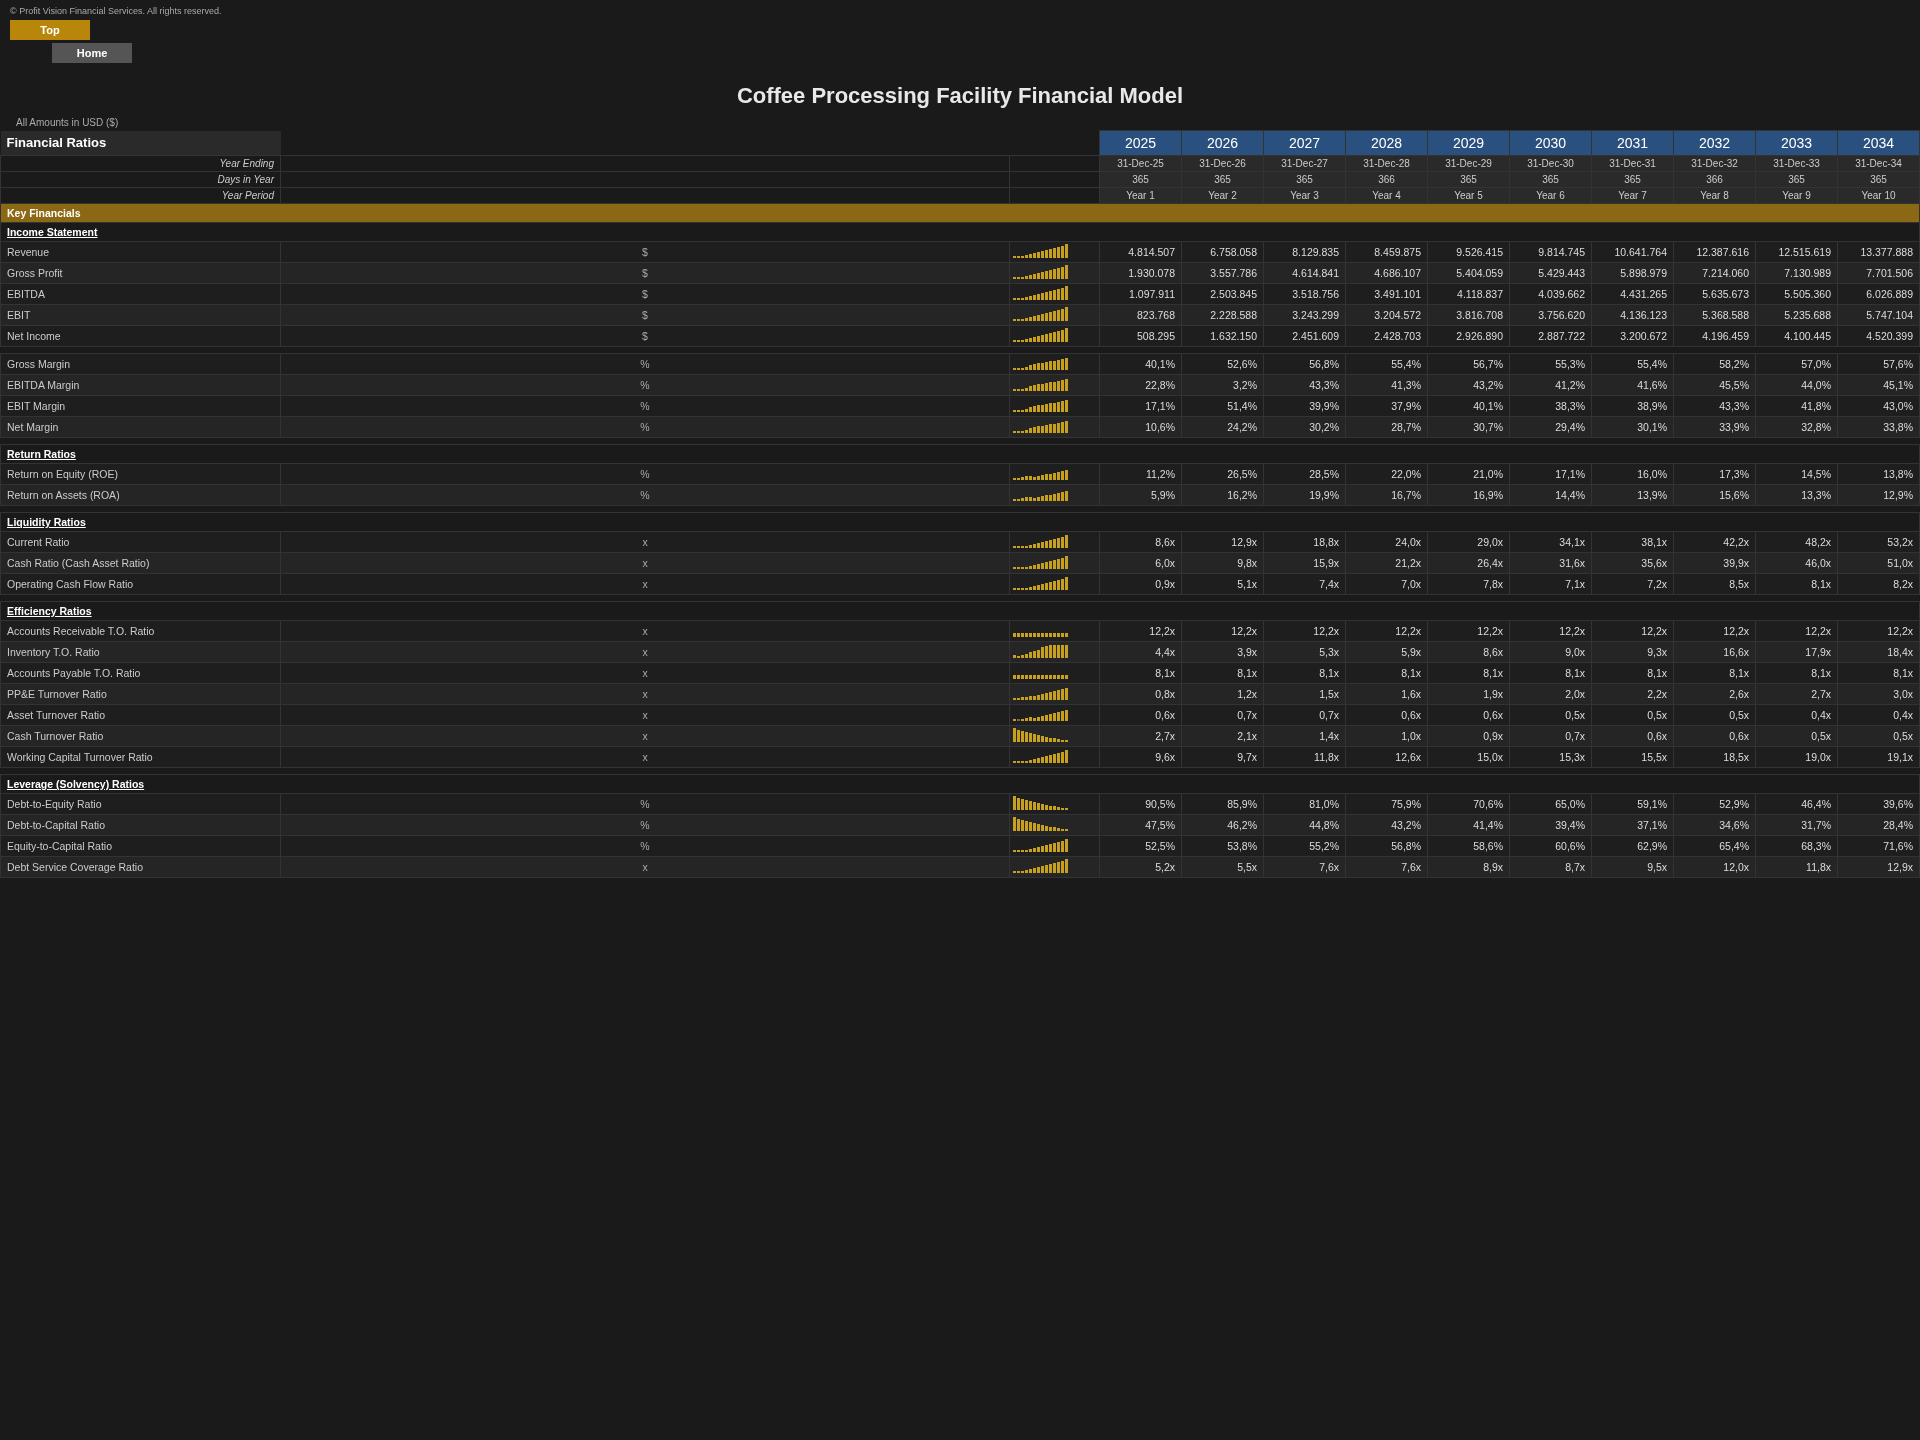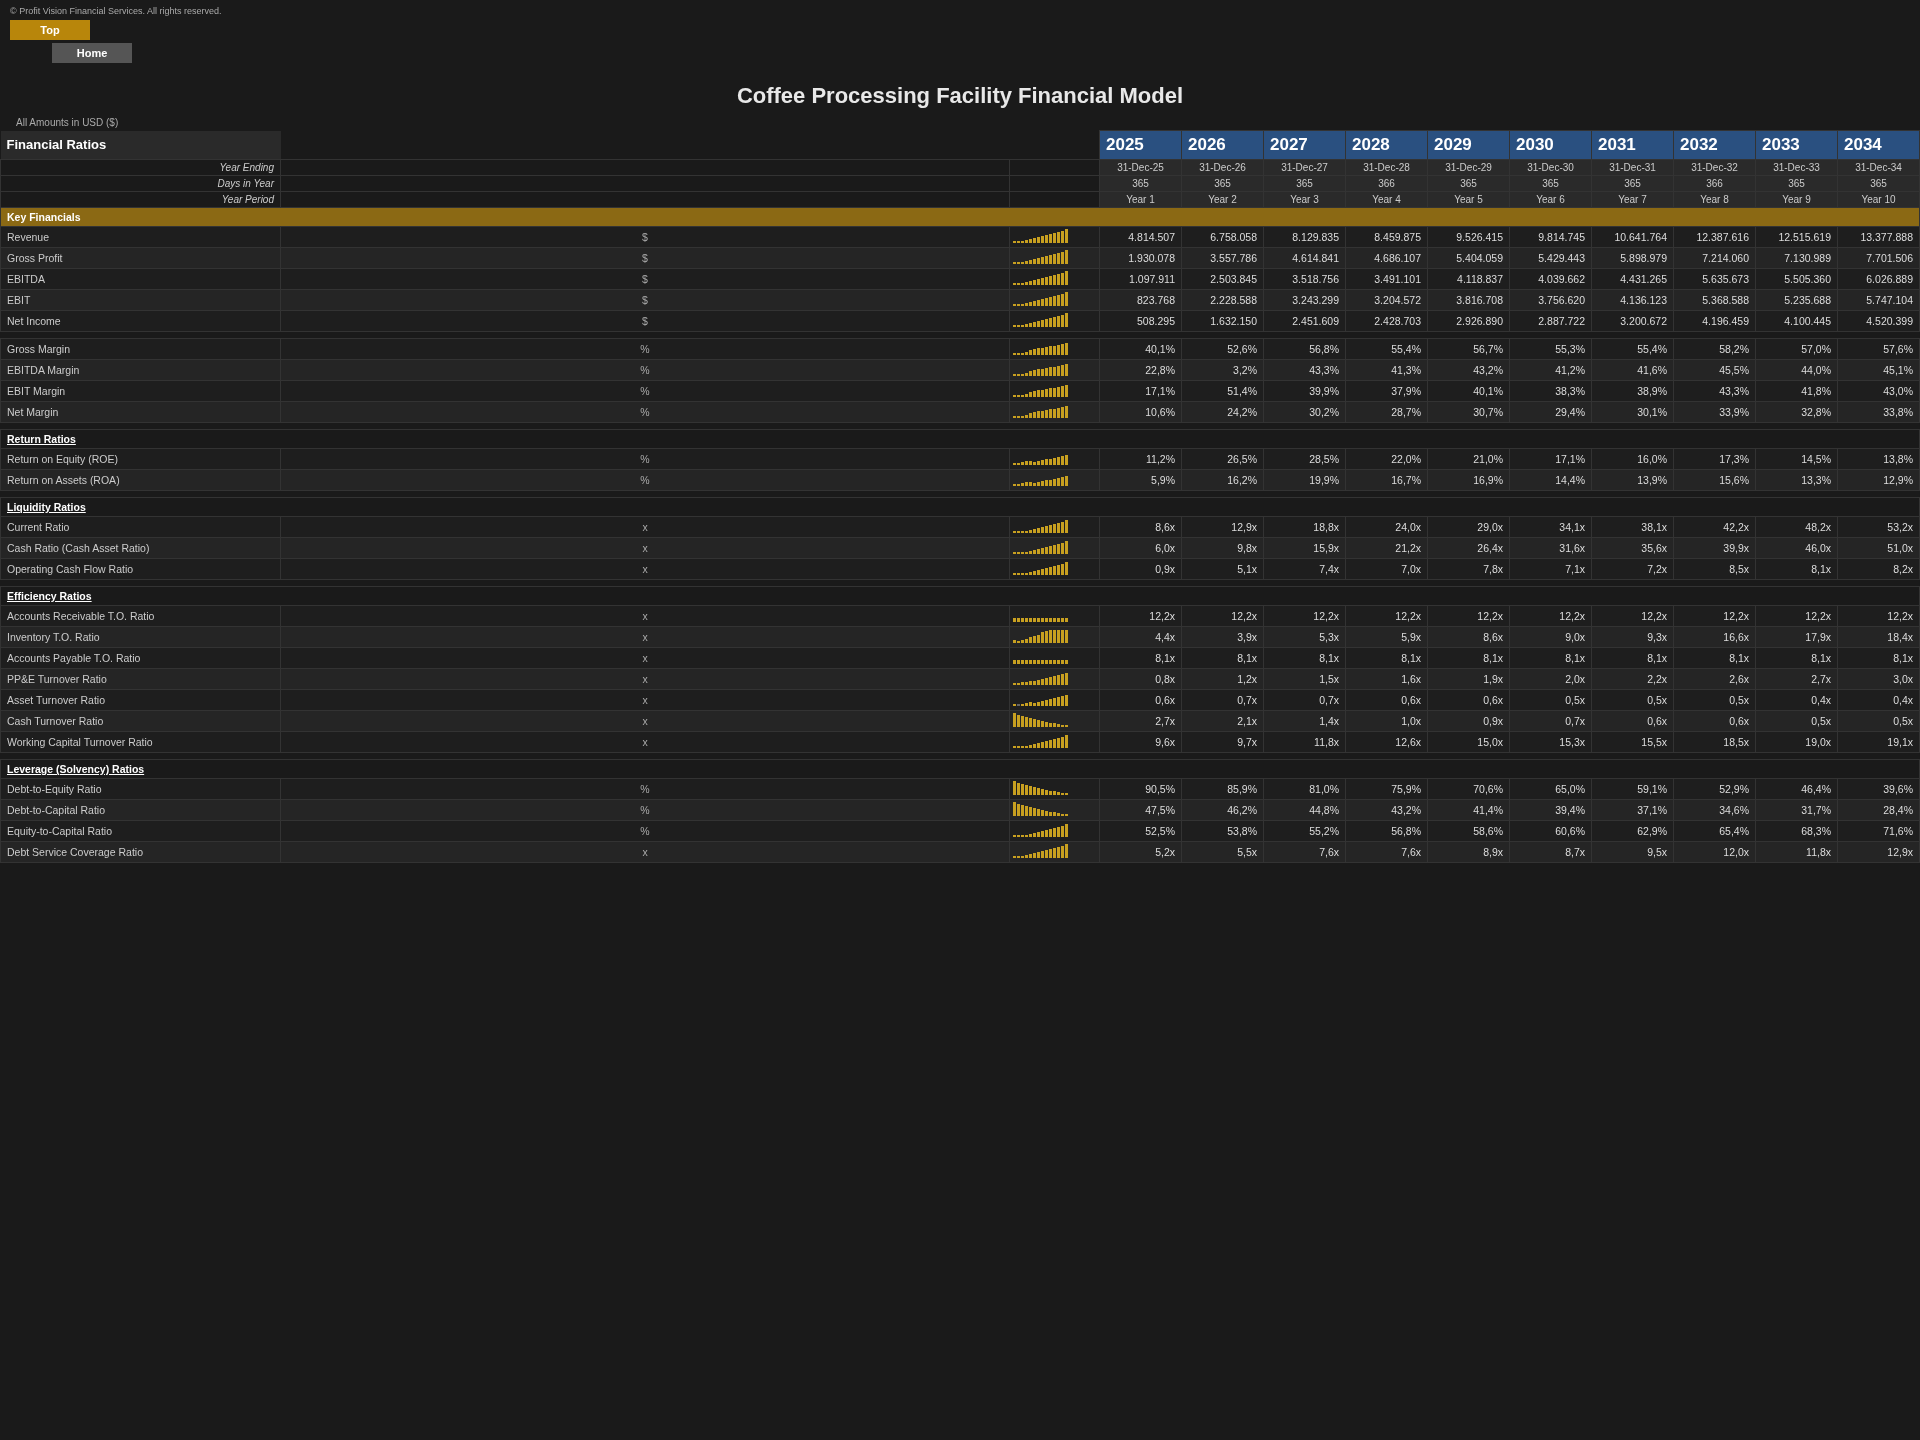--- a/index.html
+++ b/index.html
@@ -54,23 +54,23 @@
       font-size: 10.5px;
     }
     .fin-table th, .fin-table td {
       border: 1px solid #333;
       padding: 2px 6px;
       white-space: nowrap;
     }
     .header-row th {
       background: #2a5080;
       color: #fff;
-      text-align: left;
-      font-weight: bold;
-      font-size: 17px;
+      text-align: center;
+      font-weight: normal;
+      font-size: 14px;
       padding: 4px 6px;
     }
     .header-row th.label-col {
       background: #1a1a1a;
       border: none;
     }
     .sub-header td {
       background: #2a2a2a;
       color: #ccc;
       text-align: center;
@@ -222,20 +222,23 @@
       <td>Year 7</td>
       <td>Year 8</td>
       <td>Year 9</td>
       <td>Year 10</td>
     </tr>
 
     <tr class="section-header">
       <td colspan="13">Key Financials</td>
     </tr>
 
+    <tr class="sub-section">
+      <td colspan="13">Income Statement</td>
+    </tr>
   <tr class="data-row">
         <td class="label-col label-col-wide">Revenue</td>
         <td class="unit-col">$</td>
         <td class="chart-col"><div class="chart-bars">
             <span class="bar low" style="height:2px"></span>
             <span class="bar low" style="height:2px"></span>
             <span class="bar low" style="height:2px"></span>
             <span class="bar low" style="height:3px"></span>
             <span class="bar med" style="height:4px"></span>
             <span class="bar med" style="height:5px"></span>

